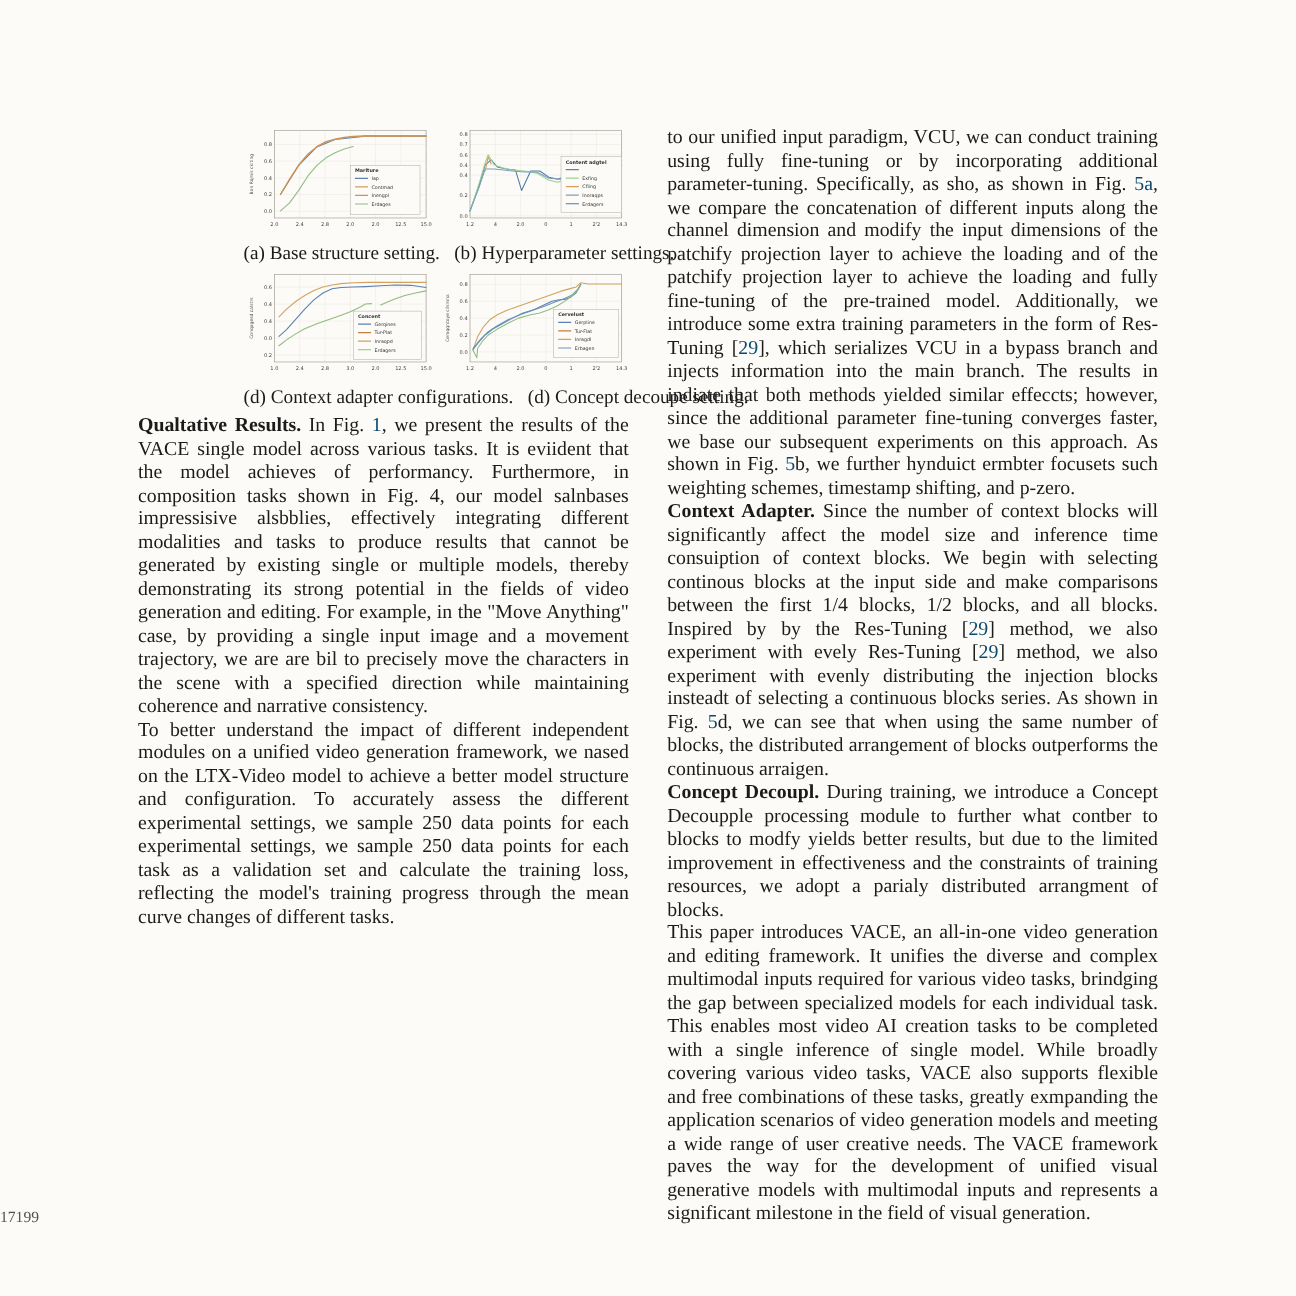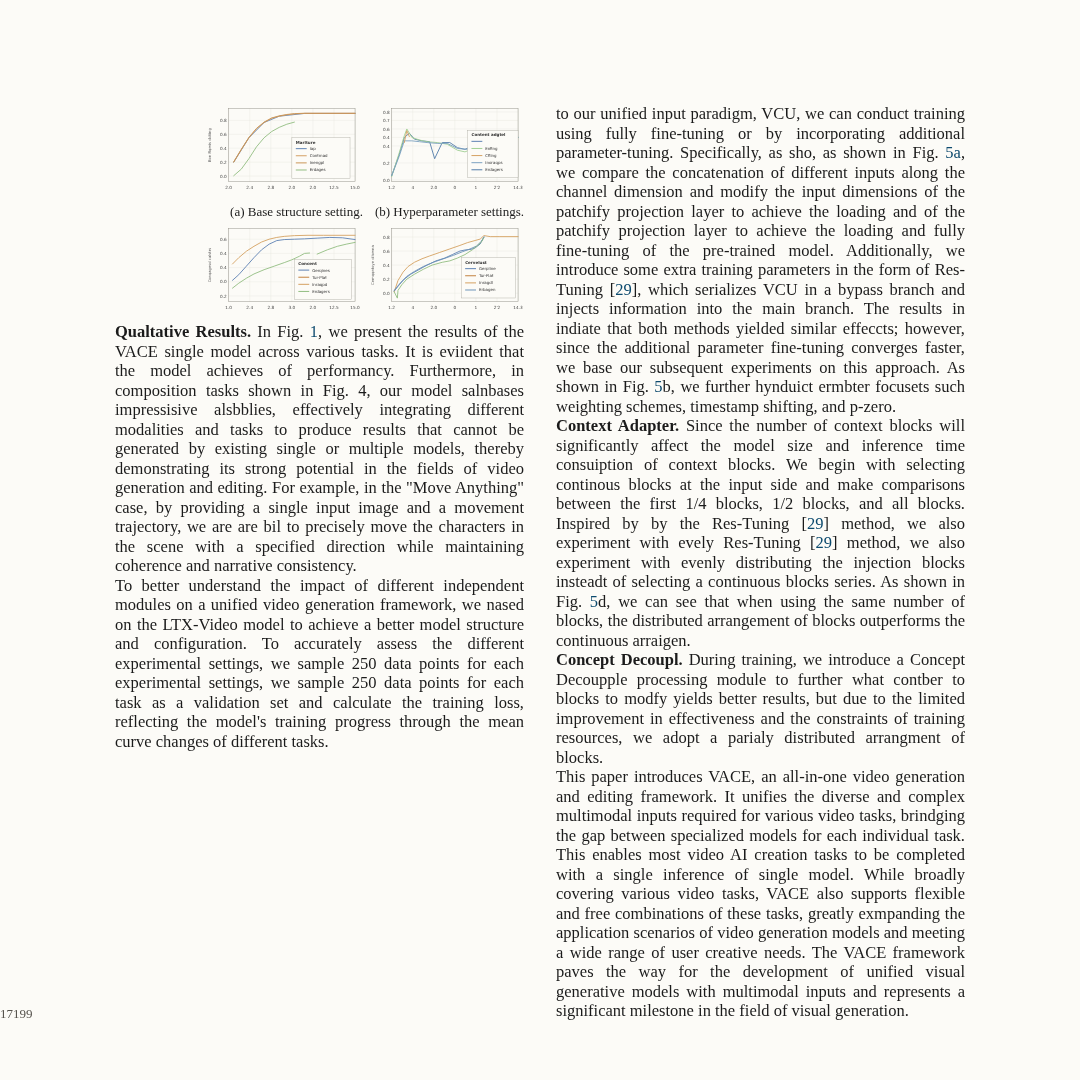--- a/index.html
+++ b/index.html
@@ -12,23 +12,23 @@
   .col{position:absolute; width:409px;}
   .col p{margin:0; font-size:16.5px; line-height:19.5px; text-align:justify;}
   .lead{font-weight:bold;}
   .ref{color:#0c4a6e;}
   h3.sec{font-size:17.5px; margin:14px 0 9px 0; font-weight:bold;}
   h2.sec{font-size:18.5px; margin:15px 0 9px 0; font-weight:bold;}
   .figure-block{margin:0;}
   .chart-row{display:flex; gap:5px; margin-left:88px; width:321px;}
   .chart-row svg{display:block;}
   .caption-row{
-    display:flex; justify-content:flex-end; gap:12px;
+    display:flex; justify-content:space-between; gap:12px;
     margin-left:88px; width:321px;
-    font-size:13px; line-height:16px; margin-top:2px; margin-bottom:4px;
+    font-size:16px; line-height:16px; margin-top:2px; margin-bottom:4px;
   }
   .caption-row span{white-space:nowrap;}
   .figcap{
     font-size:14.5px !important; line-height:18.5px !important;
     margin-top:12px !important; text-align:justify;
   }
   .after-fig{margin-top:16px !important;}
   .pageno{
     position:absolute; left:0; right:0; top:1006px; text-align:left;
     font-size:13px; color:#55524c;
@@ -216,20 +216,24 @@
             <line x1="100.4" y1="44.6" x2="111.4" y2="44.6" stroke="#5b80b2" stroke-width="1"></line>
             <text x="114.4" y="46.1" font-size="4" fill="#333" font-family="&quot;DejaVu Sans&quot;, sans-serif">Gerpline</text>
             <line x1="100.4" y1="51.800000000000004" x2="111.4" y2="51.800000000000004" stroke="#c2803d" stroke-width="1"></line>
             <text x="114.4" y="53.300000000000004" font-size="4" fill="#333" font-family="&quot;DejaVu Sans&quot;, sans-serif">Tur-Flat</text>
             <line x1="100.4" y1="59" x2="111.4" y2="59" stroke="#d4a05f" stroke-width="1"></line>
             <text x="114.4" y="60.5" font-size="4" fill="#333" font-family="&quot;DejaVu Sans&quot;, sans-serif">Inragdl</text>
             <line x1="100.4" y1="66.2" x2="111.4" y2="66.2" stroke="#6b93b8" stroke-width="1"></line>
             <text x="114.4" y="67.7" font-size="4" fill="#333" font-family="&quot;DejaVu Sans&quot;, sans-serif">Erbagen</text>
           </svg>
       </div>
+      <div class="caption-row">
+        <span>(d) Context adapter configurations.</span>
+        <span>(d) Concept decoupe setting.</span>
+      </div>
     </div>
 
 
     <p><span class="lead">Qualtative Results.</span><span> In Fig. </span><span class="ref">1</span><span>, we present the results of the VACE single model across various tasks. It is eviident that the model achieves of performancy. Furthermore, in composition tasks shown in Fig. 4, our model salnbases impressisive alsbblies, effectively integrating different modalities and tasks to produce results that cannot be generated by existing single or multiple models, thereby demonstrating its strong potential in the fields of video generation and editing. For example, in the "Move Anything" case, by providing a single input image and a movement trajectory, we are are bil to precisely move the characters in the scene with a specified direction while maintaining coherence and narrative consistency.</span></p>
 
 
     <p><span>To better understand the impact of different independent modules on a unified video generation framework, we nased on the LTX-Video model to achieve a better model structure and configuration. To accurately assess the different experimental settings, we sample 250 data points for each experimental settings, we sample 250 data points for each task as a validation set and calculate the training loss, reflecting the model's training progress through the mean curve changes of different tasks.</span></p>
   </div>
 
   <div class="col" style="left:556px; top:104px;">

